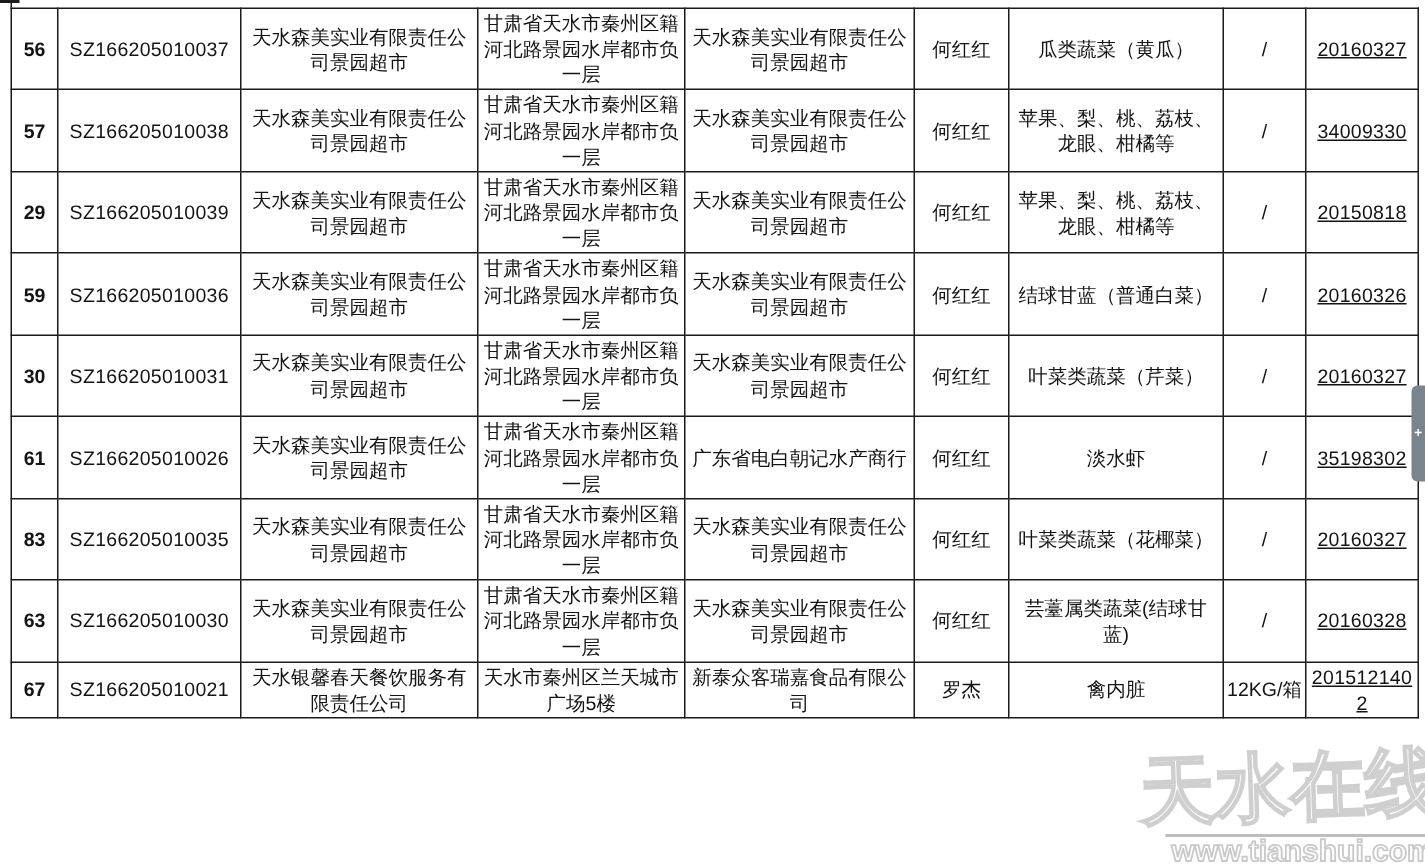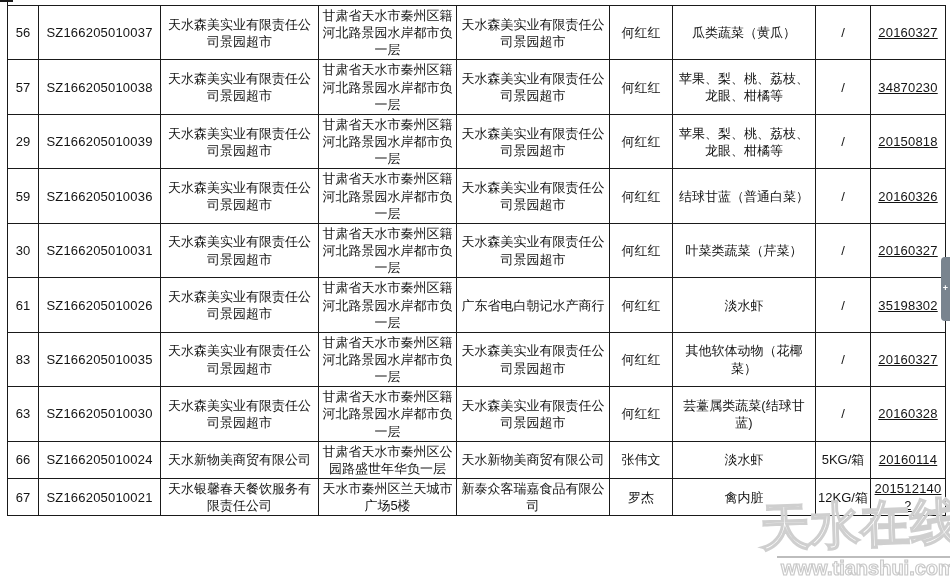--- a/index.html
+++ b/index.html
@@ -22,21 +22,21 @@
   table.records td{
     border:1px solid #1a1a1a;
     text-align:center;vertical-align:middle;
     padding:1px 2px;
     font-size:13px;line-height:1.32;color:#141414;
     word-break:break-all;
     overflow:hidden;
   }
   tr.tall{height:46px;}
   tr.short{height:36px;}
-  td.cell-seq{font-size:13px;}
+  td.cell-seq{font-size:13px;font-weight:bold;}
   td.cell-record-id{letter-spacing:0.2px;}
   td.cell-date{letter-spacing:0.2px;text-decoration:underline;}
 
   
   .watermark{position:absolute;pointer-events:none;z-index:5;}
   .wm-logo{
     left:760px;top:492px;width:190px;
     font-size:50px;font-weight:bold;letter-spacing:0px;white-space:nowrap;
     color:rgba(255,255,255,0.55);
     -webkit-text-stroke:1.4px #cfcfcf;
@@ -97,21 +97,21 @@
         </tr>
         <tr class="tall">
           <td class="cell-seq">57</td>
           <td class="cell-record-id">SZ166205010038</td>
           <td class="cell-company">天水森美实业有限责任公司景园超市</td>
           <td class="cell-company-address">甘肃省天水市秦州区籍河北路景园水岸都市负一层</td>
           <td class="cell-supplier">天水森美实业有限责任公司景园超市</td>
           <td class="cell-contact">何红红</td>
           <td class="cell-product">苹果、梨、桃、荔枝、龙眼、柑橘等</td>
           <td class="cell-spec">/</td>
-          <td class="cell-date">34870230</td>
+          <td class="cell-date">34009330</td>
         </tr>
         <tr class="tall">
           <td class="cell-seq">29</td>
           <td class="cell-record-id">SZ166205010039</td>
           <td class="cell-company">天水森美实业有限责任公司景园超市</td>
           <td class="cell-company-address">甘肃省天水市秦州区籍河北路景园水岸都市负一层</td>
           <td class="cell-supplier">天水森美实业有限责任公司景园超市</td>
           <td class="cell-contact">何红红</td>
           <td class="cell-product">苹果、梨、桃、荔枝、龙眼、柑橘等</td>
           <td class="cell-spec">/</td>
@@ -150,45 +150,34 @@
           <td class="cell-spec">/</td>
           <td class="cell-date">35198302</td>
         </tr>
         <tr class="tall">
           <td class="cell-seq">83</td>
           <td class="cell-record-id">SZ166205010035</td>
           <td class="cell-company">天水森美实业有限责任公司景园超市</td>
           <td class="cell-company-address">甘肃省天水市秦州区籍河北路景园水岸都市负一层</td>
           <td class="cell-supplier">天水森美实业有限责任公司景园超市</td>
           <td class="cell-contact">何红红</td>
-          <td class="cell-product">其他软体动物（花椰菜）</td>
+          <td class="cell-product">叶菜类蔬菜（花椰菜）</td>
           <td class="cell-spec">/</td>
           <td class="cell-date">20160327</td>
         </tr>
         <tr class="tall">
           <td class="cell-seq">63</td>
           <td class="cell-record-id">SZ166205010030</td>
           <td class="cell-company">天水森美实业有限责任公司景园超市</td>
           <td class="cell-company-address">甘肃省天水市秦州区籍河北路景园水岸都市负一层</td>
           <td class="cell-supplier">天水森美实业有限责任公司景园超市</td>
           <td class="cell-contact">何红红</td>
           <td class="cell-product">芸薹属类蔬菜(结球甘蓝)</td>
           <td class="cell-spec">/</td>
           <td class="cell-date">20160328</td>
-        </tr>
-        <tr class="short">
-          <td class="cell-seq">66</td>
-          <td class="cell-record-id">SZ166205010024</td>
-          <td class="cell-company">天水新物美商贸有限公司</td>
-          <td class="cell-company-address">甘肃省天水市秦州区公园路盛世年华负一层</td>
-          <td class="cell-supplier">天水新物美商贸有限公司</td>
-          <td class="cell-contact">张伟文</td>
-          <td class="cell-product">淡水虾</td>
-          <td class="cell-spec">5KG/箱</td>
-          <td class="cell-date">20160114</td>
         </tr>
         <tr class="short">
           <td class="cell-seq">67</td>
           <td class="cell-record-id">SZ166205010021</td>
           <td class="cell-company">天水银馨春天餐饮服务有限责任公司</td>
           <td class="cell-company-address">天水市秦州区兰天城市广场5楼</td>
           <td class="cell-supplier">新泰众客瑞嘉食品有限公司</td>
           <td class="cell-contact">罗杰</td>
           <td class="cell-product">禽内脏</td>
           <td class="cell-spec">12KG/箱</td>

